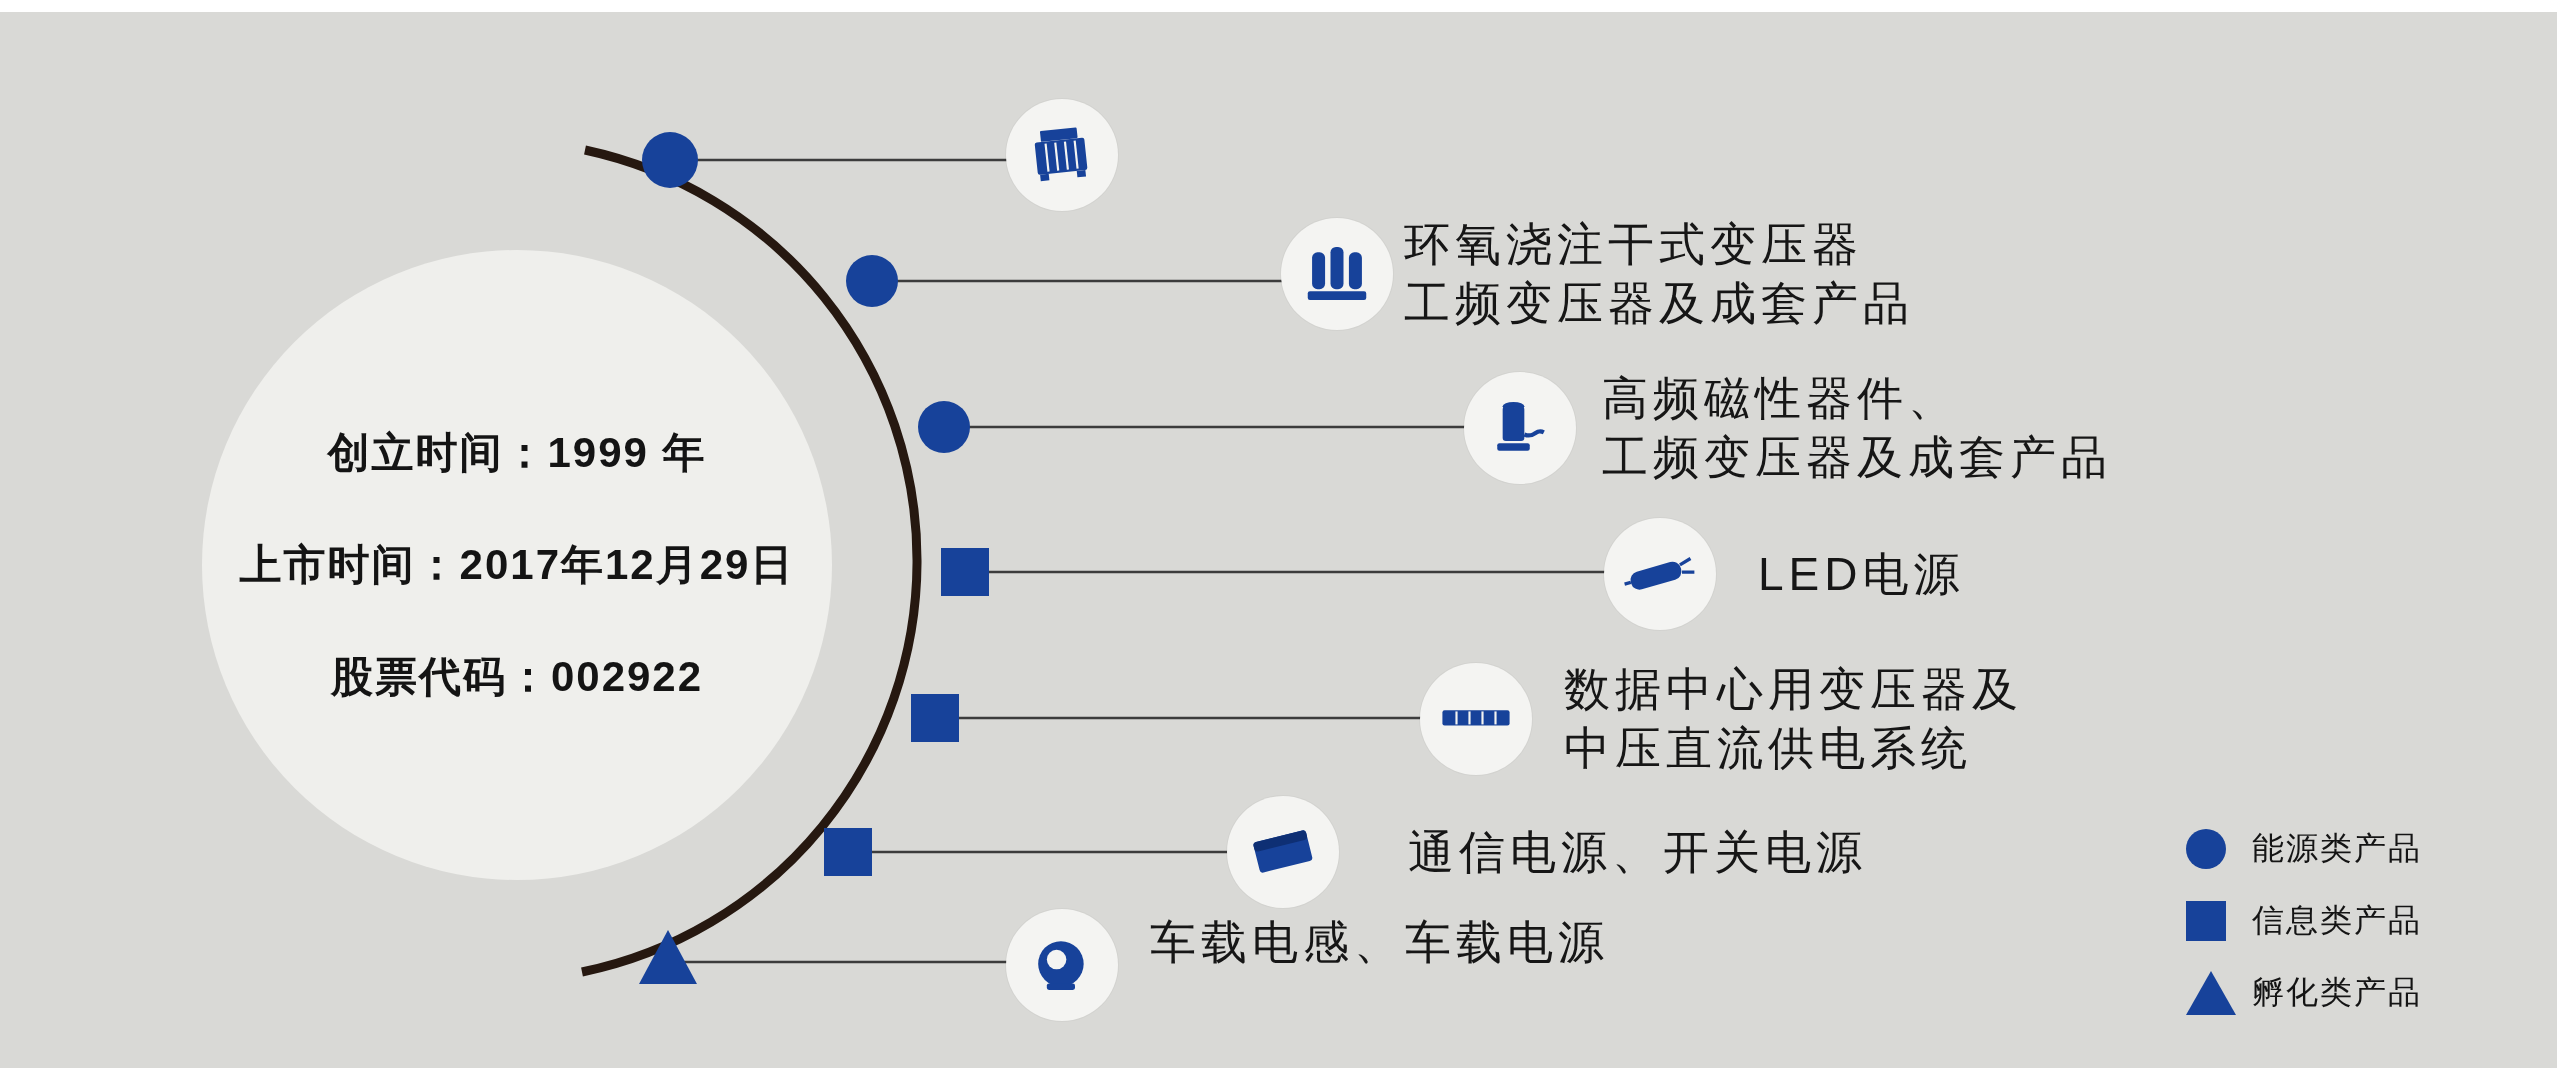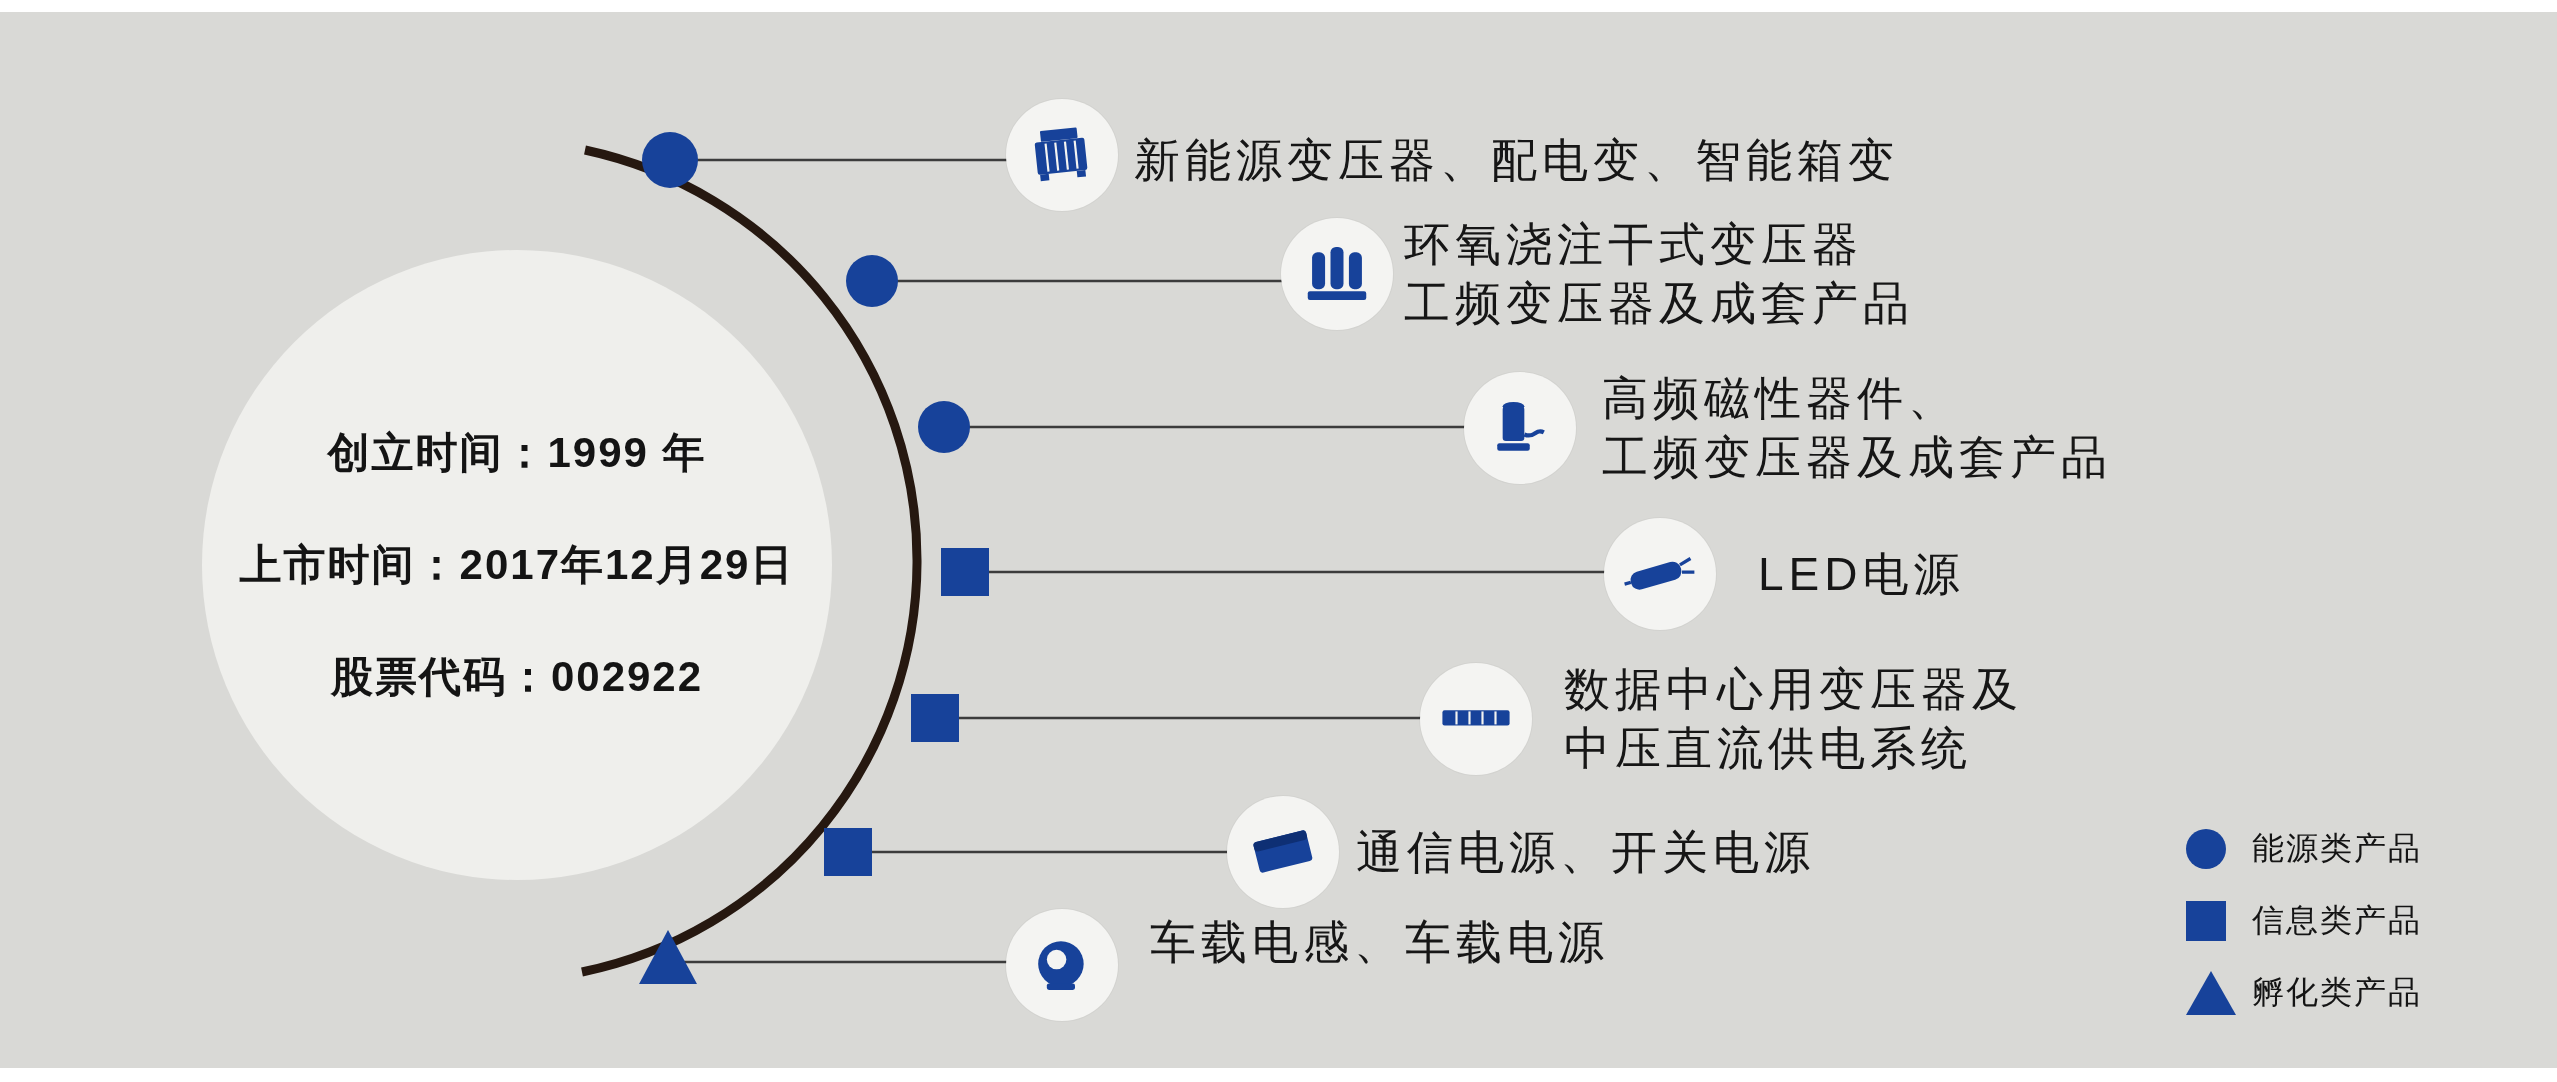--- a/index.html
+++ b/index.html
@@ -137,39 +137,36 @@
   <div class="product-icon" style="left:1006px;top:909px">
     <svg width="78" height="78" viewBox="0 0 72 72">
       <g fill="#17429a">
         <circle cx="35" cy="35" r="21"></circle>
         <rect x="22" y="53" width="26" height="6" rx="2"></rect>
       </g>
       <circle cx="31" cy="31" r="9" fill="#f4f4f2"></circle>
     </svg>
   </div>
 
-  <div class="plabel" style="left:1134px;top:160px">
-    <div>新能源变压器、配电变、智能箱变</div>
-  </div>
   <div class="plabel" style="left:1404px;top:274px">
     <div>环氧浇注干式变压器</div>
     <div>工频变压器及成套产品</div>
   </div>
   <div class="plabel" style="left:1602px;top:428px">
     <div>高频磁性器件、</div>
     <div>工频变压器及成套产品</div>
   </div>
   <div class="plabel" style="left:1758px;top:574px">
     <div>LED电源</div>
   </div>
   <div class="plabel" style="left:1564px;top:719px">
     <div>数据中心用变压器及</div>
     <div>中压直流供电系统</div>
   </div>
-  <div class="plabel" style="left:1356px;top:852px">
+  <div class="plabel" style="left:1408px;top:852px">
     <div>通信电源、开关电源</div>
   </div>
   <div class="plabel" style="left:1150px;top:942px">
     <div>车载电感、车载电源</div>
   </div>
 
   <div class="legend">
     <div class="legend-row">
       <div class="lg-mark">
           <div class="lg-circle"></div>

